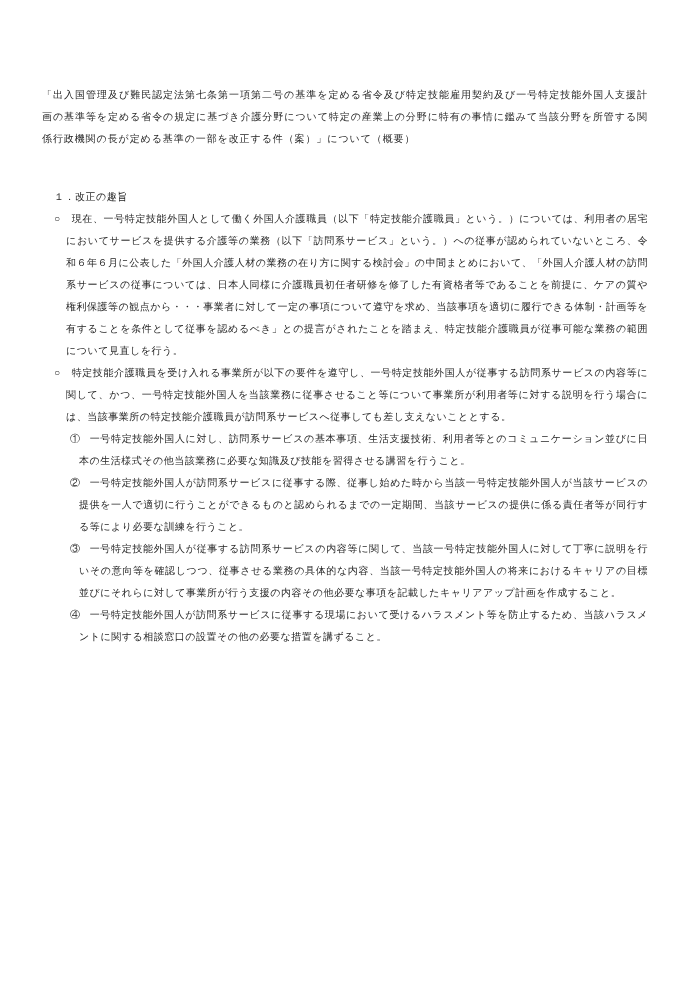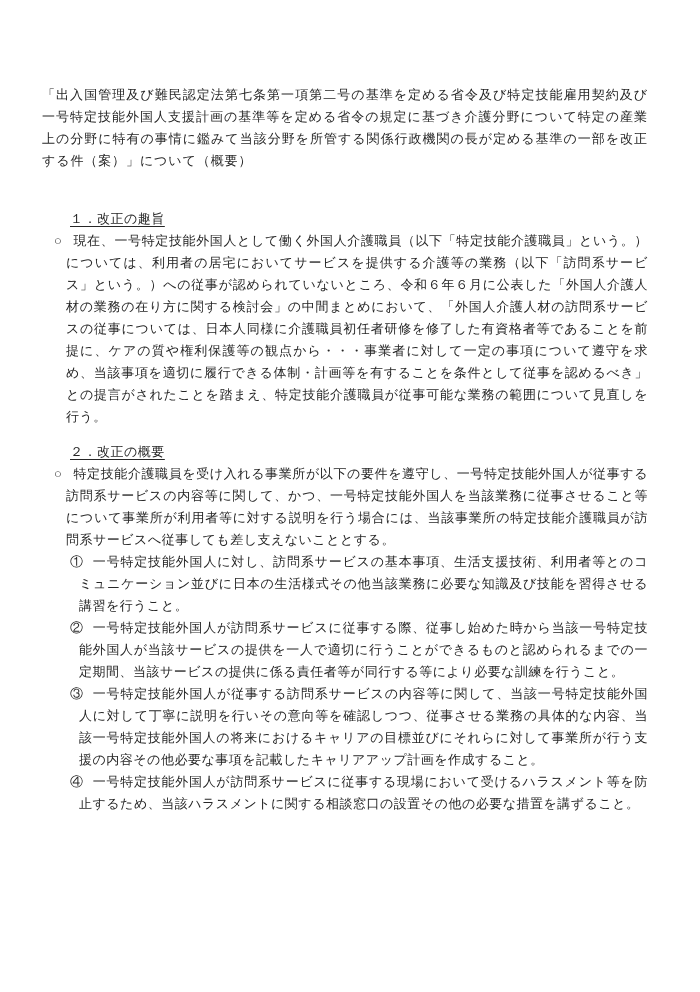--- a/index.html
+++ b/index.html
@@ -12,39 +12,37 @@
     height: 992px;
     overflow: hidden;
     font-family: "Liberation Serif", "DejaVu Serif", serif;
     color: #262626;
   }
   .page {
     box-sizing: border-box;
     width: 700px;
     height: 992px;
     padding: 84px 52px 0 54px;
-    font-size: 13px;
+    font-size: 10px;
     line-height: 22px;
     letter-spacing: 0.5px;
     text-align: justify;
   }
   
   .doc-title {
     margin: 0 0 0 -12px;
     letter-spacing: 0.9px;
   }
   
   .heading-row { margin: 0; }
   .heading-row.first  { margin-top: 36px; }
   .heading-row.second { margin-top: 13px; }
   .heading {
-    text-decoration: underline;
     text-decoration-thickness: 1px;
     text-underline-offset: 3px;
-    margin-left: 16px;
   }
   
   .bullet {
     margin: 0;
     padding-left: 12px;
     text-indent: -12px;
   }
   .bullet .marker { margin-right: 11px; }
   
   .num-item {
@@ -61,21 +59,20 @@
 
   <p class="doc-title">「出入国管理及び難民認定法第七条第一項第二号の基準を定める省令及び特定技能雇用契約及び一号特定技能外国人支援計画の基準等を定める省令の規定に基づき介護分野について特定の産業上の分野に特有の事情に鑑みて当該分野を所管する関係行政機関の長が定める基準の一部を改正する件（案）」について（概要）</p>
 
   <div>
     <p class="heading-row first"><span class="heading">１．改正の趣旨</span></p>
 
     <p class="bullet"><span class="marker">○</span><span>現在、一号特定技能外国人として働く外国人介護職員（以下「特定技能介護職員」という。）については、利用者の居宅においてサービスを提供する介護等の業務（以下「訪問系サービス」という。）への従事が認められていないところ、令和６年６月に公表した「外国人介護人材の業務の在り方に関する検討会」の中間まとめにおいて、「外国人介護人材の訪問系サービスの従事については、日本人同様に介護職員初任者研修を修了した有資格者等であることを前提に、ケアの質や権利保護等の観点から・・・事業者に対して一定の事項について遵守を求め、当該事項を適切に履行できる体制・計画等を有することを条件として従事を認めるべき」との提言がされたことを踏まえ、特定技能介護職員が従事可能な業務の範囲について見直しを行う。</span></p>
   </div>
 
   <div>
-    <p class="heading-row second"><span class="heading">２．改正の概要</span></p>
 
     <p class="bullet"><span class="marker">○</span><span>特定技能介護職員を受け入れる事業所が以下の要件を遵守し、一号特定技能外国人が従事する訪問系サービスの内容等に関して、かつ、一号特定技能外国人を当該業務に従事させること等について事業所が利用者等に対する説明を行う場合には、当該事業所の特定技能介護職員が訪問系サービスへ従事しても差し支えないこととする。</span></p>
 
     <p class="num-item"><span class="marker">①</span><span>一号特定技能外国人に対し、訪問系サービスの基本事項、生活支援技術、利用者等とのコミュニケーション並びに日本の生活様式その他当該業務に必要な知識及び技能を習得させる講習を行うこと。</span></p>
 
     <p class="num-item"><span class="marker">②</span><span>一号特定技能外国人が訪問系サービスに従事する際、従事し始めた時から当該一号特定技能外国人が当該サービスの提供を一人で適切に行うことができるものと認められるまでの一定期間、当該サービスの提供に係る責任者等が同行する等により必要な訓練を行うこと。</span></p>
 
     <p class="num-item"><span class="marker">③</span><span>一号特定技能外国人が従事する訪問系サービスの内容等に関して、当該一号特定技能外国人に対して丁寧に説明を行いその意向等を確認しつつ、従事させる業務の具体的な内容、当該一号特定技能外国人の将来におけるキャリアの目標並びにそれらに対して事業所が行う支援の内容その他必要な事項を記載したキャリアアップ計画を作成すること。</span></p>
 
     <p class="num-item"><span class="marker">④</span><span>一号特定技能外国人が訪問系サービスに従事する現場において受けるハラスメント等を防止するため、当該ハラスメントに関する相談窓口の設置その他の必要な措置を講ずること。</span></p>

